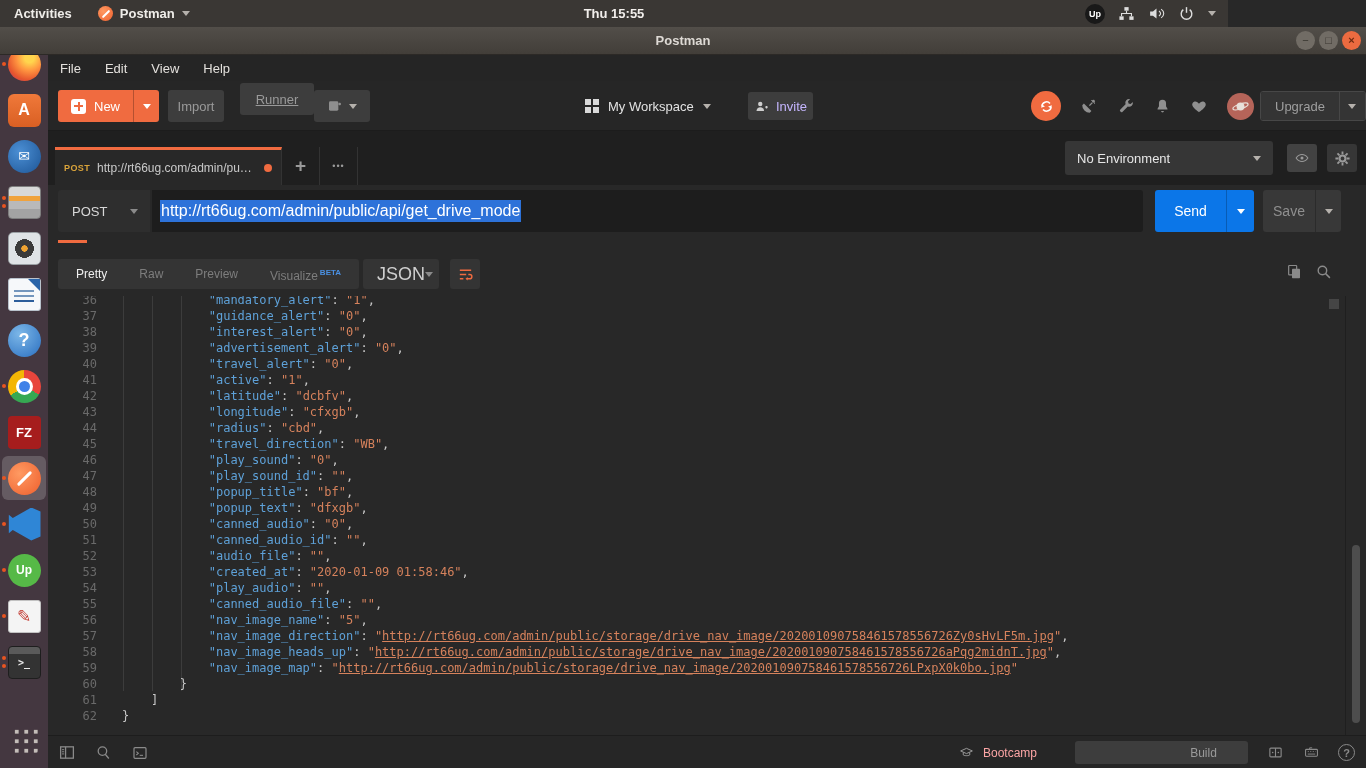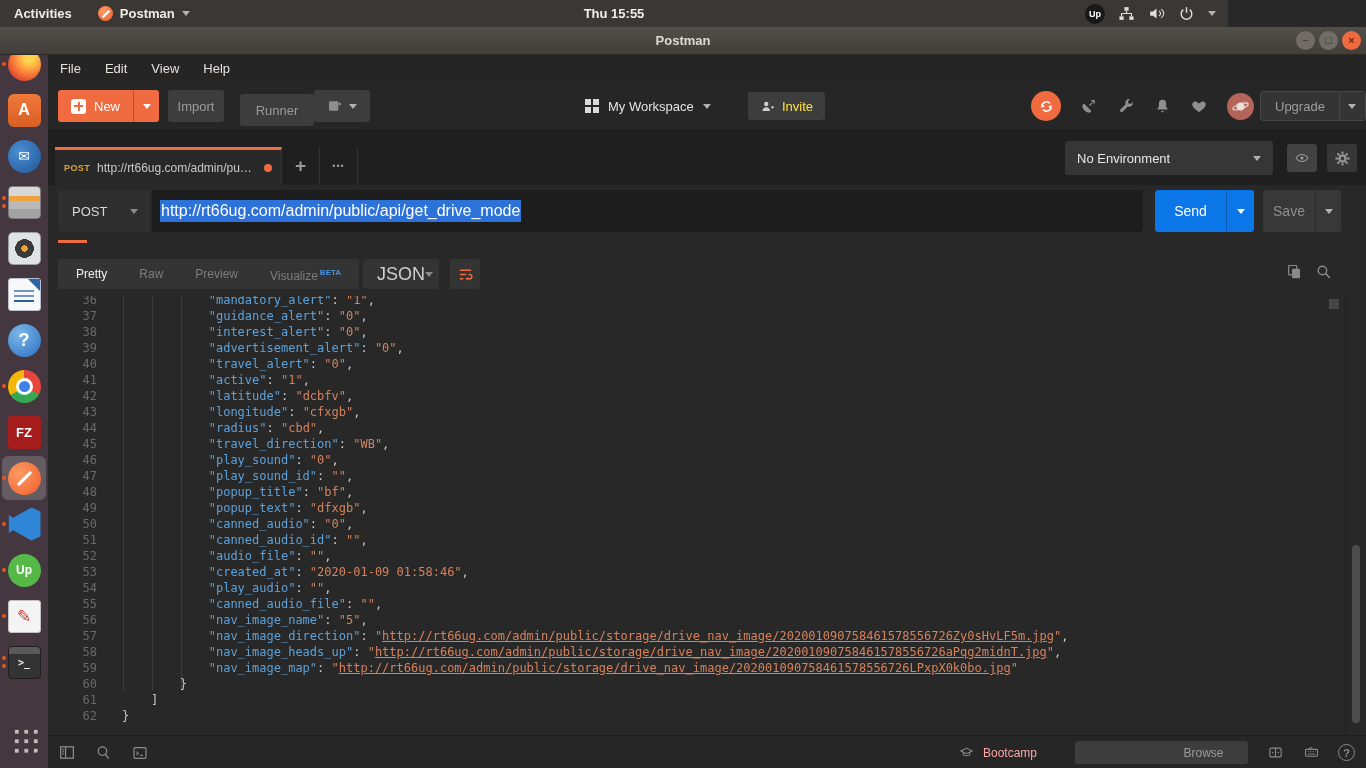--- a/index.html
+++ b/index.html
@@ -62,27 +62,27 @@
   .btn { display:flex; align-items:center; justify-content:center; border-radius:3px; font-size:13px; color:#9a9a9a; background:#3d3d3d; }
   .new-btn { position:absolute; left:10px; top:9px; height:32px; display:flex; border-radius:3px; overflow:hidden; }
   .new-main { background:#f06b40; color:#fff; display:flex; align-items:center; gap:8px; padding:0 13px; font-size:13px; }
   .new-plus { width:15px; height:15px; background:#fff; border-radius:3px; position:relative; }
   .new-plus::before, .new-plus::after { content:""; position:absolute; background:#f06b40; }
   .new-plus::before { left:6.5px; top:3px; width:2px; height:9px; }
   .new-plus::after { left:3px; top:6.5px; width:9px; height:2px; }
   .new-caret { width:26px; background:#f06b40; border-left:1px solid rgba(0,0,0,.25); display:flex; align-items:center; justify-content:center; }
   .new-caret .caret { border-top-color:#fff; }
   .import-btn { position:absolute; left:120px; top:9px; width:56px; height:32px; }
-  .runner-btn { position:absolute; left:192px; top:13px; width:74px; height:32px; }
+  .runner-btn { position:absolute; left:192px; top:2px; width:74px; height:32px;text-decoration:underline; }
   .newwin-btn { position:absolute; left:266px; top:9px; width:56px; height:32px; gap:6px; }
   .ws-group { position:absolute; left:537px; top:9px; height:32px; display:flex; align-items:center; gap:9px; }
   .ws-grid { width:14px; height:14px; position:relative; }
   .ws-grid::before { content:""; position:absolute; width:6px; height:6px; background:#d9d9d9; box-shadow:8px 0 0 #d9d9d9, 0 8px 0 #d9d9d9, 8px 8px 0 #d9d9d9; }
   .ws-label { color:#e2e2e2; font-size:13px; }
-  .invite-btn { position:absolute; left:700px; top:11px; height:28px; padding:0 12px; gap:7px; color:#fde047; }
+  .invite-btn { position:absolute; left:700px; top:11px; height:28px; padding:0 6px; gap:7px; color:#c4b5fd; }
   .tb-icons { position:absolute; left:983px; top:10px; display:flex; align-items:center; gap:19px; }
   .sync-circle { width:30px; height:30px; border-radius:50%; background:#f06b40; display:flex; align-items:center; justify-content:center; }
   .avatar { width:27px; height:27px; border-radius:50%; background:#b56459; display:flex; align-items:center; justify-content:center; }
   .upgrade-btn { position:absolute; left:1212px; top:10px; height:30px; display:flex; border:1px solid #474747; border-radius:3px; overflow:hidden; }
   .upg-main { padding:0 14px; display:flex; align-items:center; color:#9e9e9e; font-size:13px; background:#343434; }
   .upg-caret { width:26px; background:#343434; border-left:1px solid #474747; display:flex; align-items:center; justify-content:center; }
 
   
   .tabstrip { position:absolute; left:0; top:76px; width:100%; height:54px; background:#1f1f1f; }
   .req-tab { position:absolute; left:7px; bottom:0; width:227px; height:38px; background:#282828; border-top:3px solid #f06b40; border-right:1px solid #333; display:flex; align-items:center; padding:0 9px; gap:7px; }
@@ -478,21 +478,21 @@
       </div>
       <div class="sb-bootcamp">
         <svg class="svgi" width="17" height="14" viewBox="0 0 24 24">
             <path d="M12 4L2 8.5l10 4.5 10-4.5z" fill="none" stroke="#9a9a9a" stroke-width="1.7"></path>
             <path d="M6.5 11v4.2c0 1.8 11 1.8 11 0V11" fill="none" stroke="#9a9a9a" stroke-width="1.7"></path>
           </svg>
         <span>Bootcamp</span>
       </div>
       <div class="sb-toggle">
         <div class="sb-build">Build</div>
-        <div class="sb-browse">Browse</div>
+        <div class="sb-browse">Build</div>
       </div>
       <div class="sb-right">
         <svg class="svgi" width="19" height="15" viewBox="0 0 24 24">
             <rect x="3" y="5" width="18" height="14" rx="1.5" fill="none" stroke="#8a8a8a" stroke-width="1.8"></rect>
             <path d="M12 5v14" stroke="#8a8a8a" stroke-width="1.8"></path>
             <circle cx="7.5" cy="12" r="1.3" fill="#8a8a8a"></circle>
             <circle cx="16.5" cy="12" r="1.3" fill="#8a8a8a"></circle>
           </svg>
         <svg class="svgi" width="19" height="15" viewBox="0 0 24 24">
             <rect x="2.5" y="7" width="19" height="11" rx="1.5" fill="none" stroke="#8a8a8a" stroke-width="1.7"></rect>

